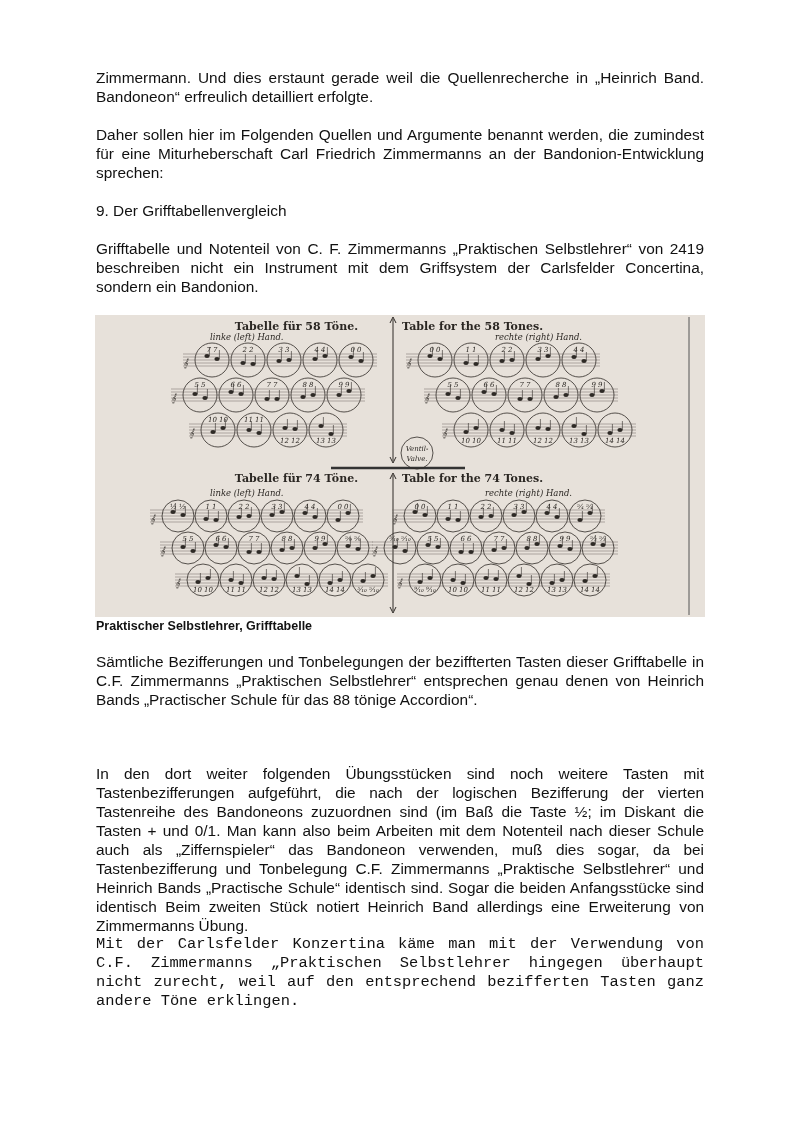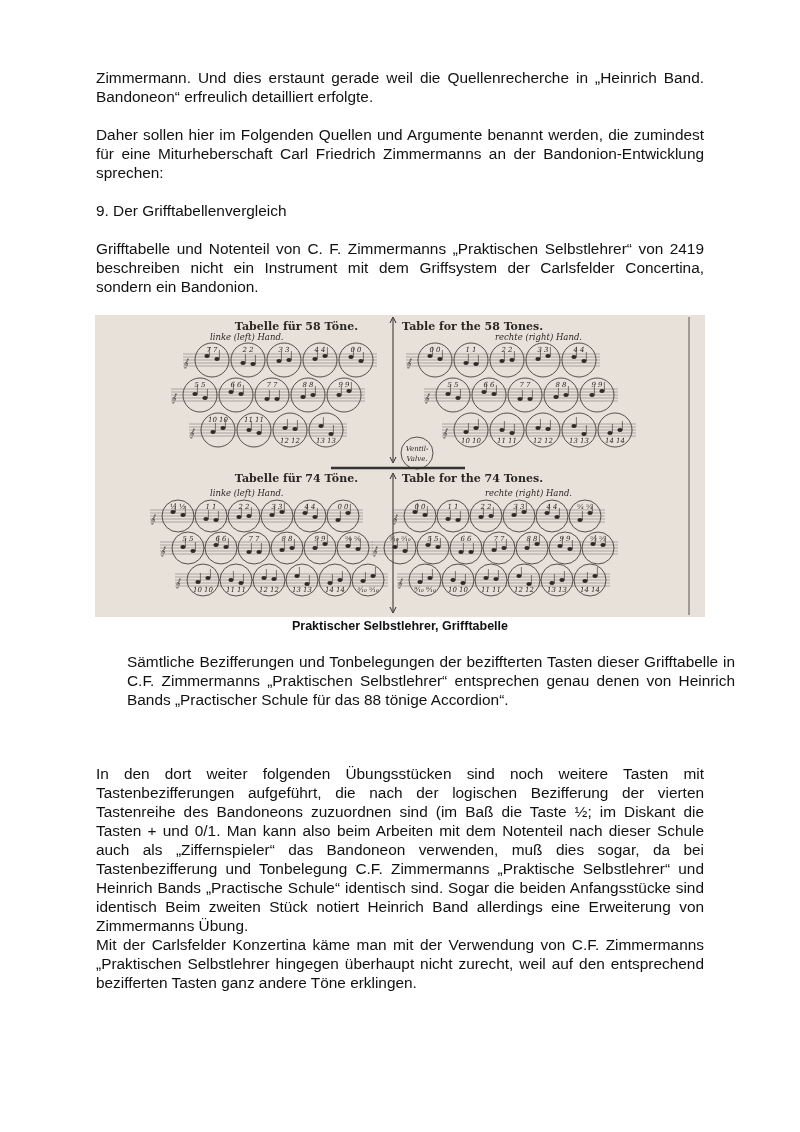--- a/index.html
+++ b/index.html
@@ -7,21 +7,21 @@
   .page { position: absolute; left: 0; top: 0; width: 800px; height: 1132px; background: #fff; }
   .para {
     position: absolute; left: 96px; width: 608px;
     font-family: "Liberation Sans", sans-serif; font-size: 15.4px; line-height: 19px;
     color: #111; text-align: justify; margin: 0;
   }
   .para.last-left { text-align-last: left; }
   .caption {
     position: absolute; left: 96px; width: 608px; top: 619px;
     font-family: "Liberation Sans", sans-serif; font-size: 12.5px; font-weight: bold;
-    text-align: center; color: #111;
+    text-align: left; color: #111;
   }
   .figure {
     position: absolute; left: 95px; top: 315px; width: 610px; height: 302px;
     background: #e7e1da;
   }
   .figure svg { display: block; }
   .scan-title { font-family: "DejaVu Serif", serif; font-weight: bold; font-size: 11px; fill: #2a2622; }
   .scan-hand { font-family: "DejaVu Serif", serif; font-style: italic; font-size: 8.5px; fill: #2a2622; }
   .scan-num { font-family: "DejaVu Serif", serif; font-style: italic; font-size: 7px; fill: #2a2622; }
 </style>
@@ -520,16 +520,16 @@
         <ellipse cx="500" cy="261" rx="2.6" ry="1.9" fill="#2e2a26"></ellipse>
         <line x1="492.4" y1="266" x2="492.4" y2="257" stroke="#2e2a26" stroke-width="0.6"></line>
         <line x1="502.4" y1="261" x2="502.4" y2="252" stroke="#2e2a26" stroke-width="0.6"></line>
         <circle cx="322" cy="138" r="16" fill="none" stroke="#2e2a26" stroke-width="0.8"></circle>
         <text x="322" y="136" class="scan-num" text-anchor="middle">Ventil-</text>
         <text x="322" y="146" class="scan-num" text-anchor="middle">Valve.</text>
       </svg>
   </div>
   <div class="caption">Praktischer Selbstlehrer, Grifftabelle</div>
 
-  <p class="para last-left" style="top:652px;margin-left:31px;">Sämtliche Bezifferungen und Tonbelegungen der beziffterten Tasten dieser Grifftabelle in C.F. Zimmermanns „Praktischen Selbstlehrer“ entsprechen genau denen von Heinrich Bands „Practischer Schule für das 88 tönige Accordion“.</p>
+  <p class="para last-left" style="top:652px;">Sämtliche Bezifferungen und Tonbelegungen der beziffterten Tasten dieser Grifftabelle in C.F. Zimmermanns „Praktischen Selbstlehrer“ entsprechen genau denen von Heinrich Bands „Practischer Schule für das 88 tönige Accordion“.</p>
   <p class="para" style="top:764px; text-align-last:left;">In den dort weiter folgenden Übungsstücken sind noch weitere Tasten mit Tastenbezifferungen aufgeführt, die nach der logischen Bezifferung der vierten Tastenreihe des Bandoneons zuzuordnen sind (im Baß die Taste ½; im Diskant die Tasten + und 0/1. Man kann also beim Arbeiten mit dem Notenteil nach dieser Schule auch als „Ziffernspieler“ das Bandoneon verwenden, muß dies sogar, da bei Tastenbezifferung und Tonbelegung C.F. Zimmermanns „Praktische Selbstlehrer“ und Heinrich Bands „Practische Schule“ identisch sind. Sogar die beiden Anfangsstücke sind identisch Beim zweiten Stück notiert Heinrich Band allerdings eine Erweiterung von Zimmermanns Übung.</p>
-  <p class="para last-left" style="top:935px;">Mit der Carlsfelder Konzertina käme man mit der Verwendung von C.F. Zimmermanns „Praktischen Selbstlehrer hingegen überhaupt nicht zurecht, weil auf den entsprechend bezifferten Tasten ganz andere Töne erklingen.</p>
+  <p class="para last-left" style="top:935px;font-family:Liberation Mono, monospace;">Mit der Carlsfelder Konzertina käme man mit der Verwendung von C.F. Zimmermanns „Praktischen Selbstlehrer hingegen überhaupt nicht zurecht, weil auf den entsprechend bezifferten Tasten ganz andere Töne erklingen.</p>
 </div>
 
 </body></html>

